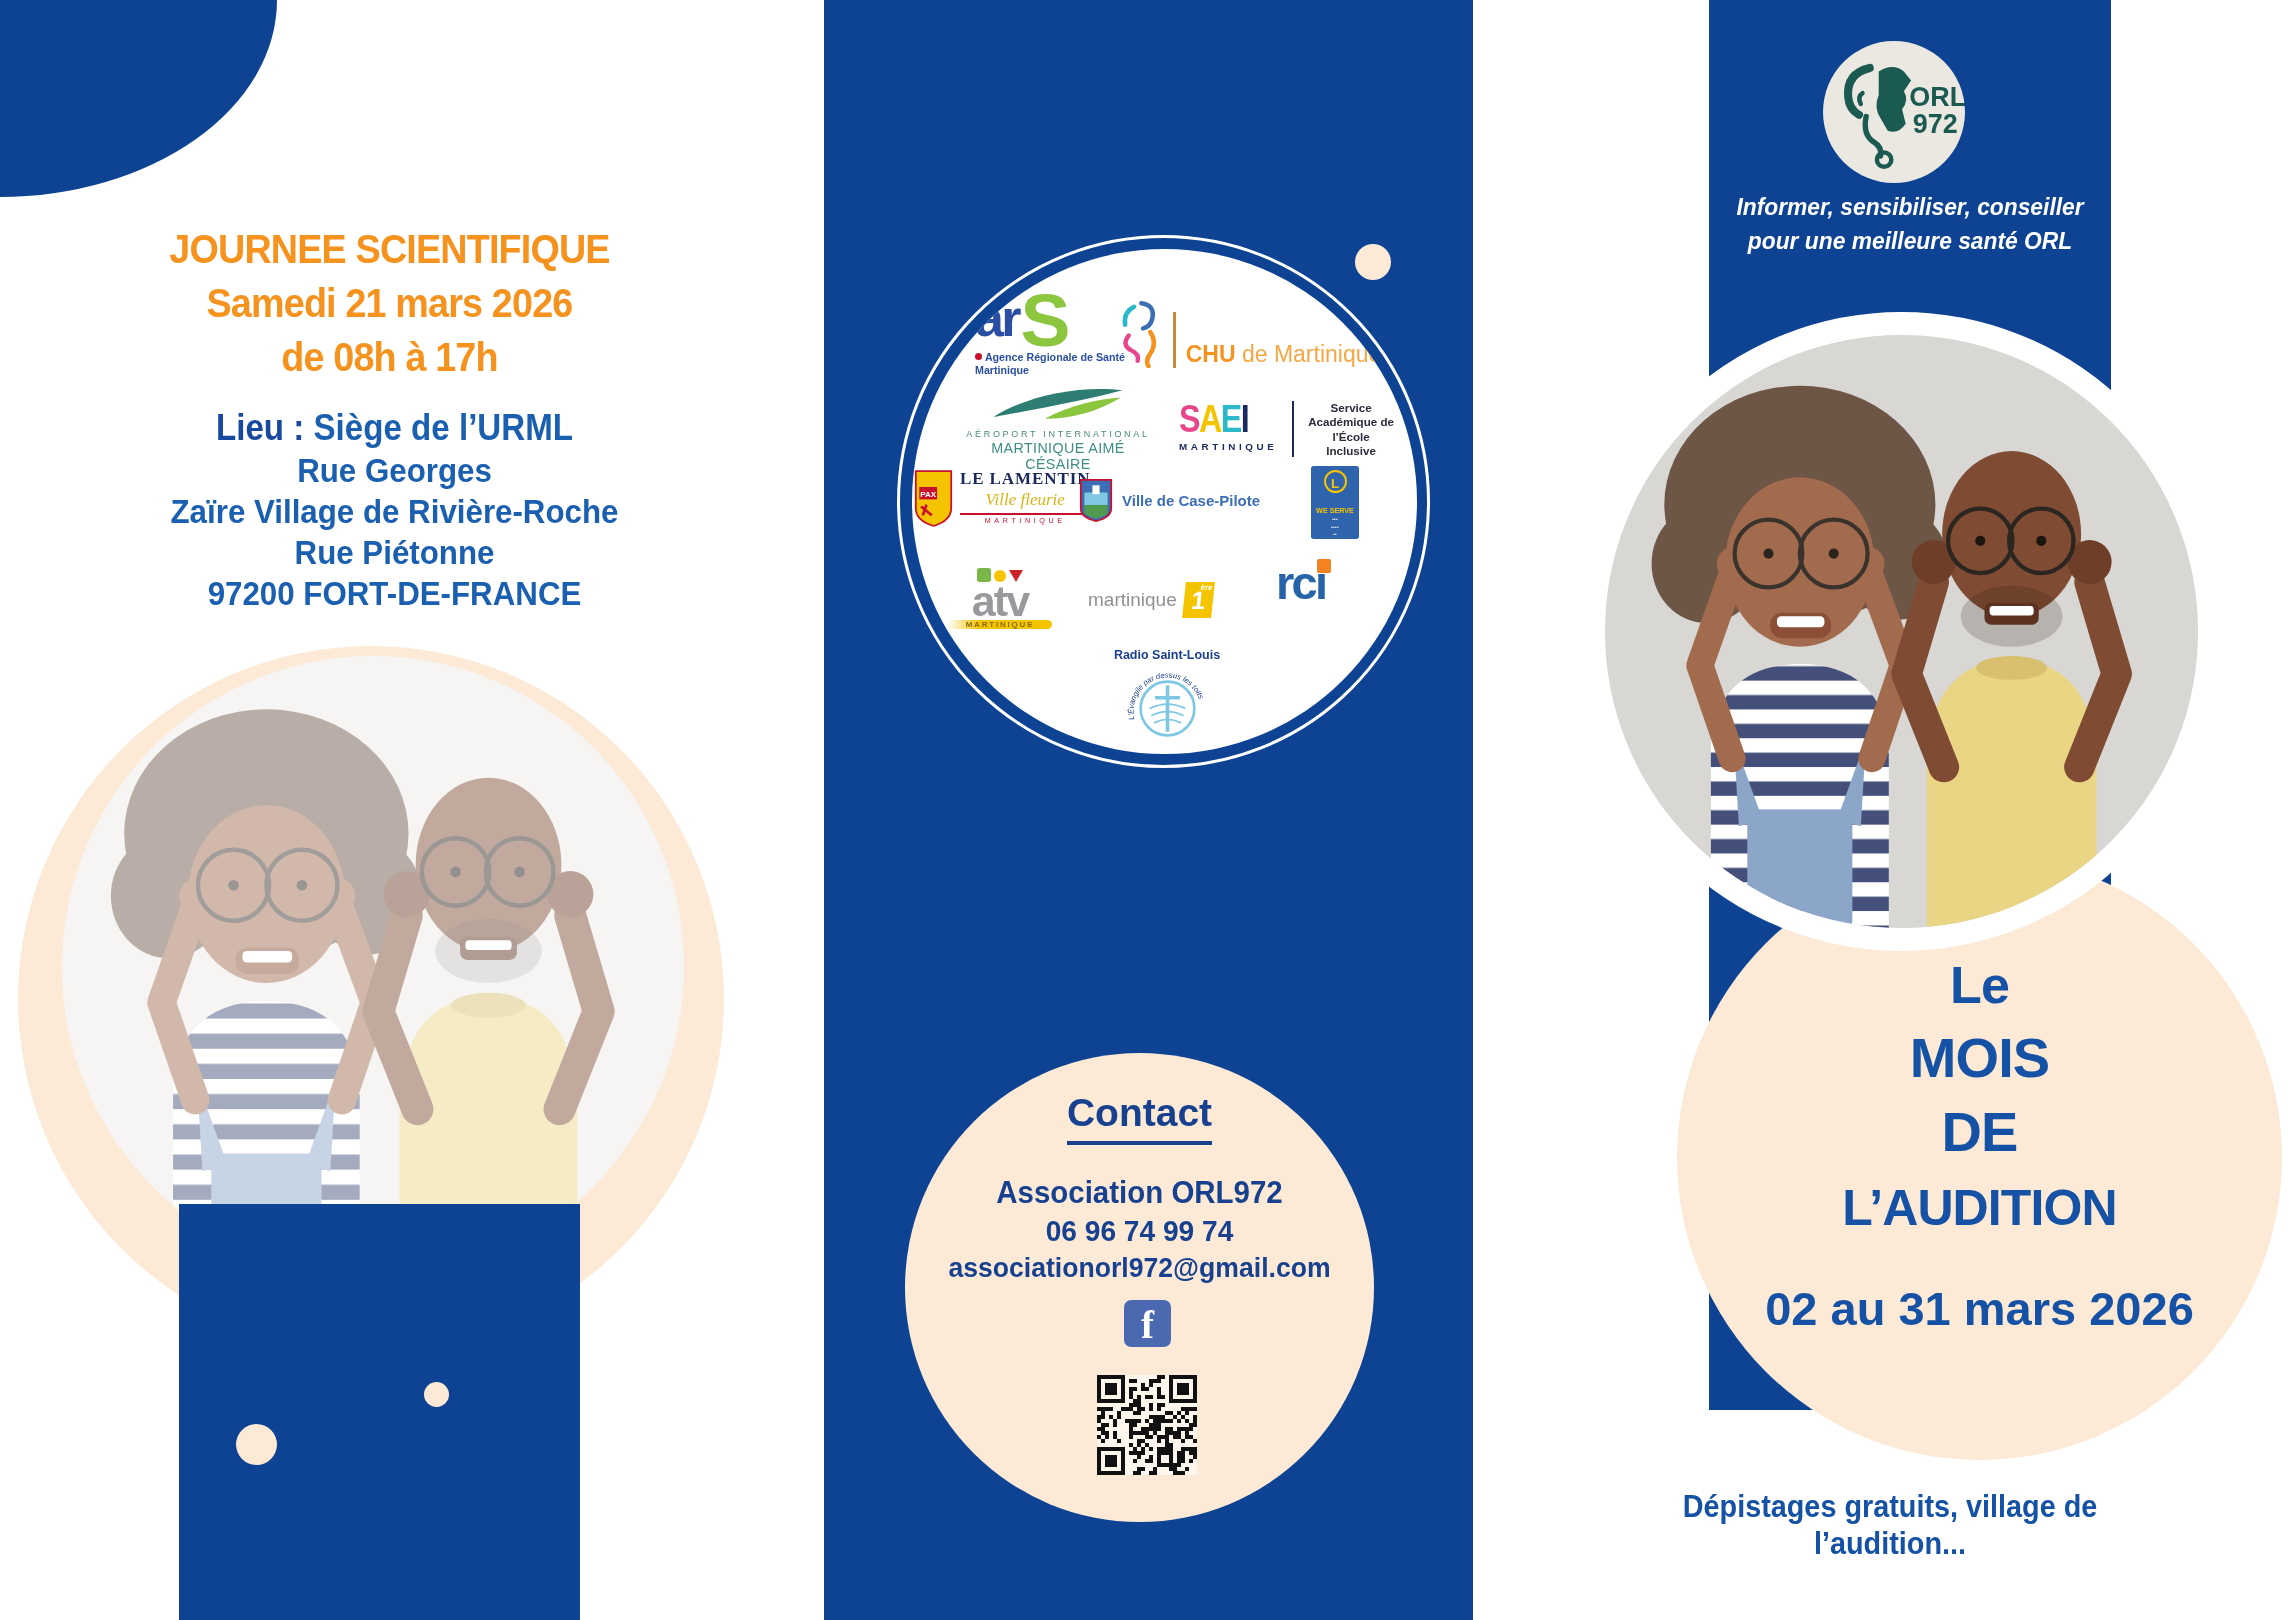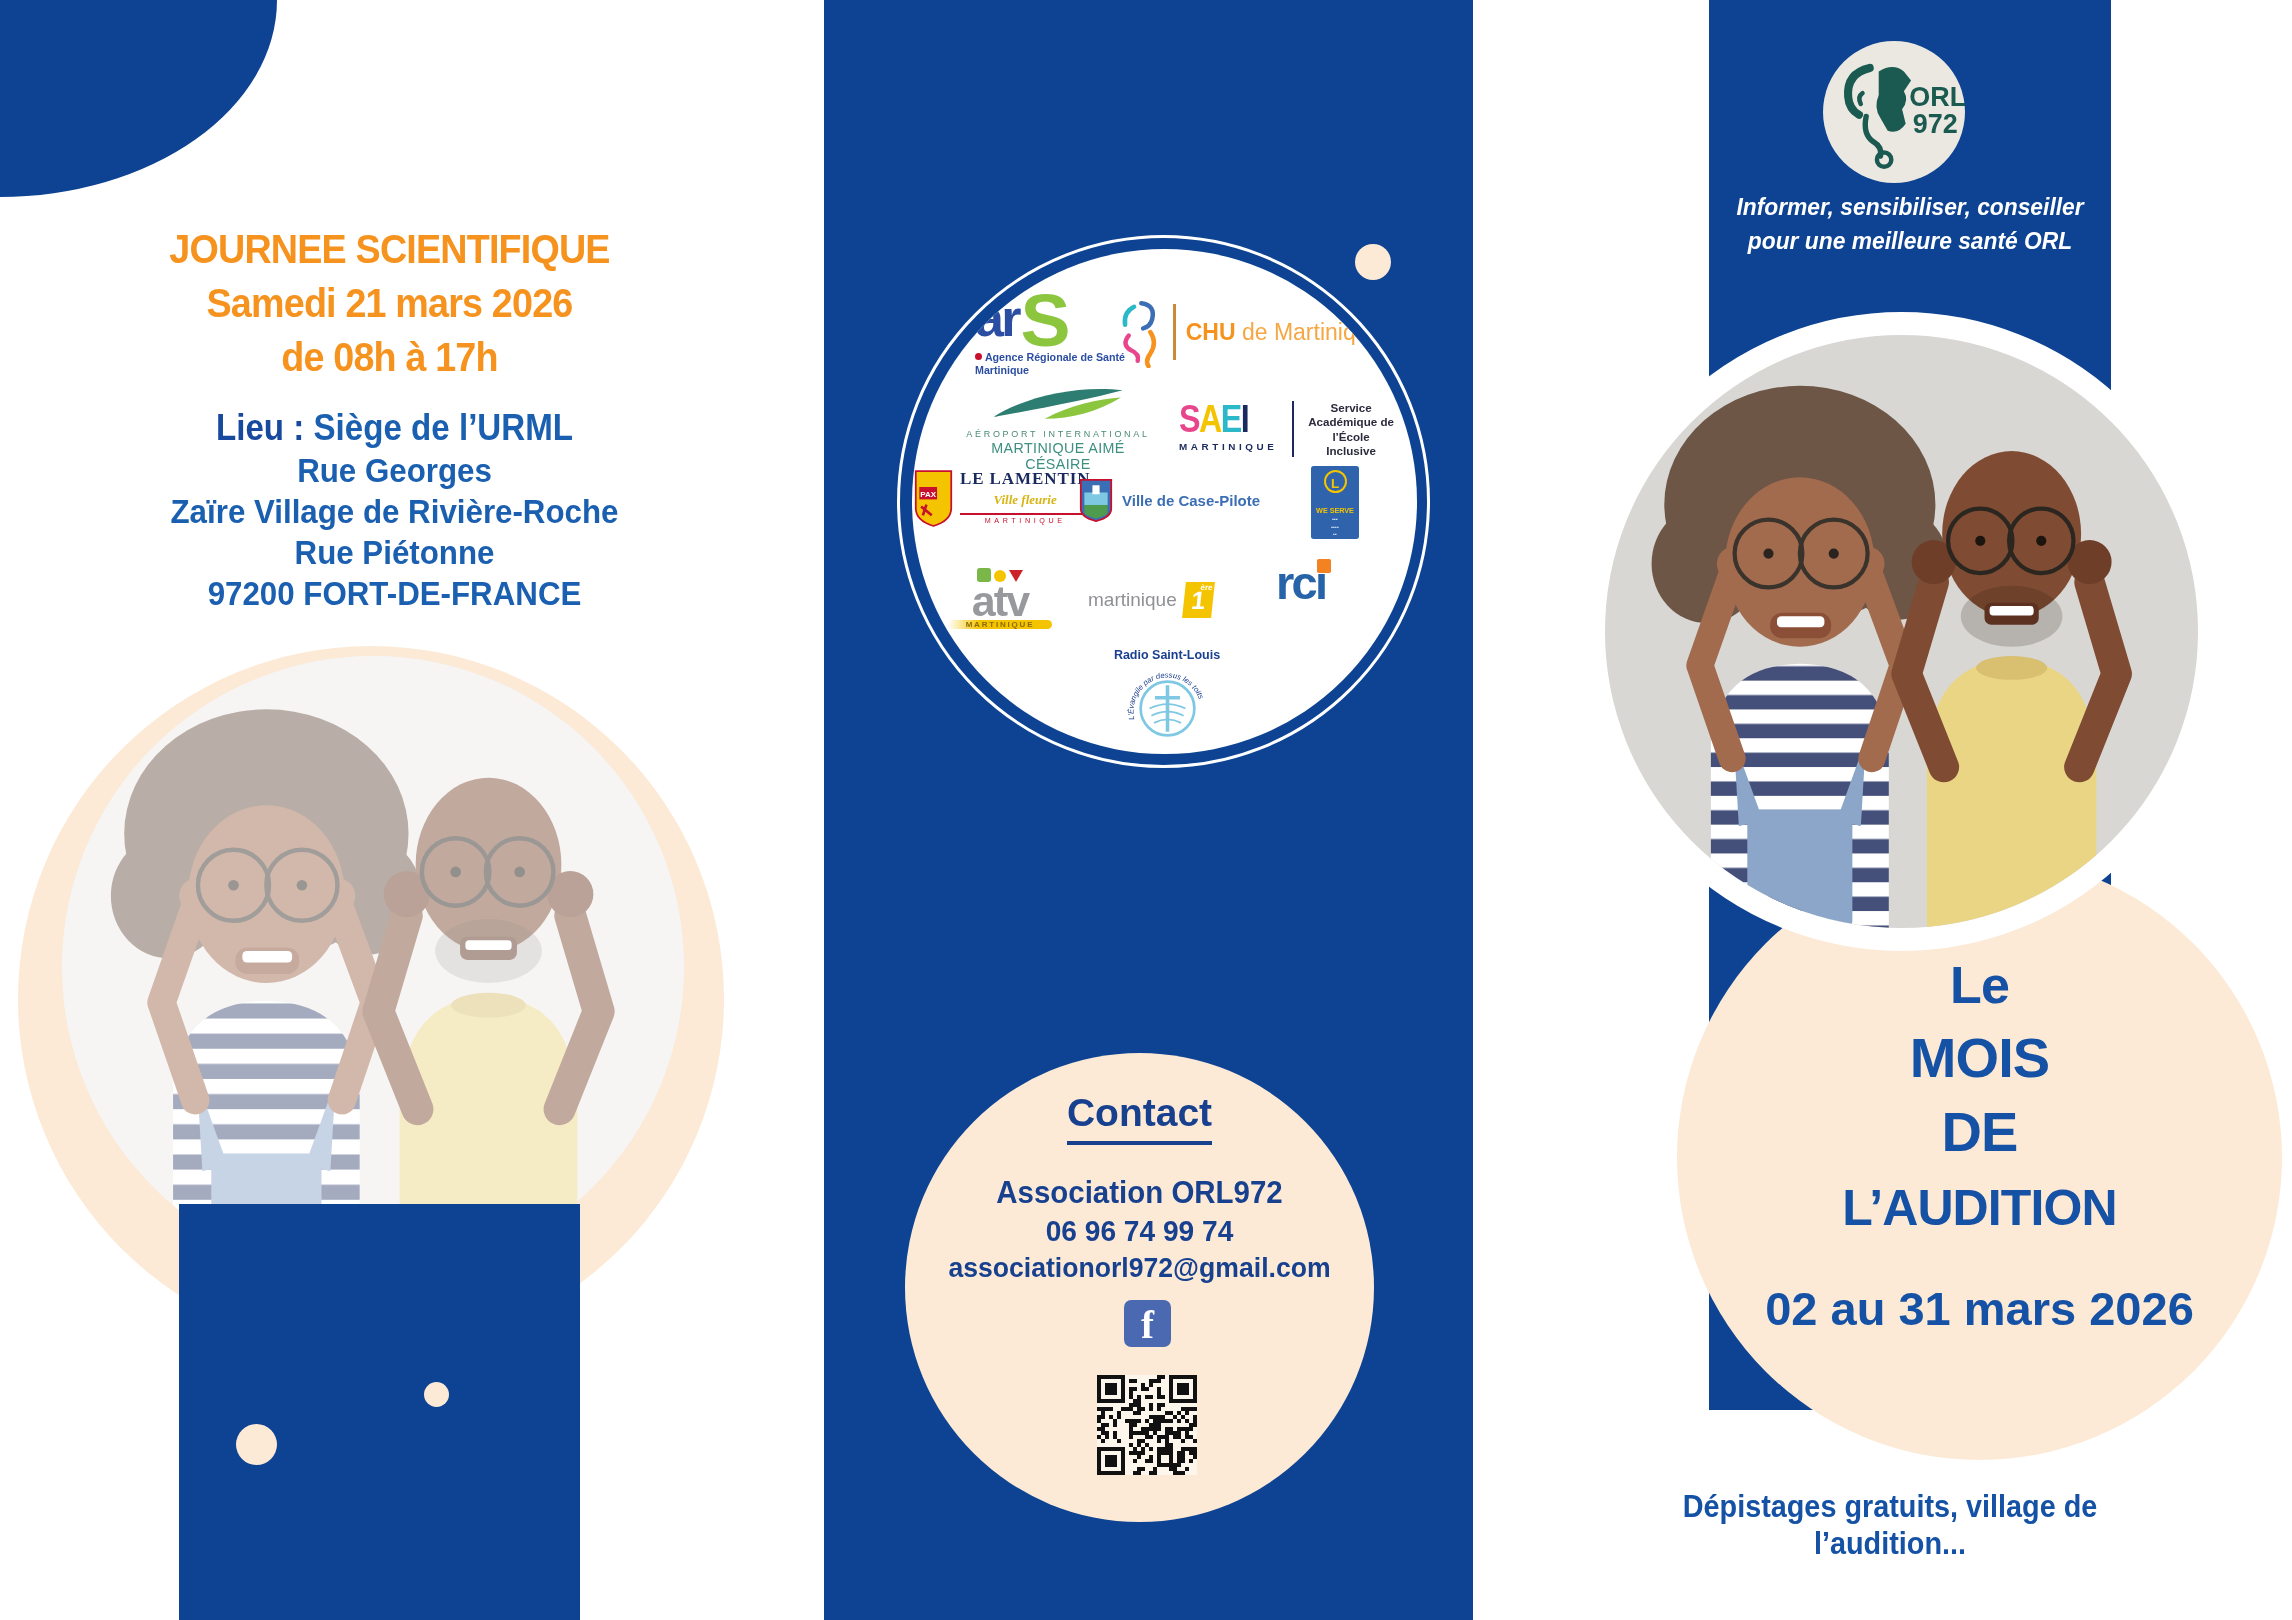--- a/index.html
+++ b/index.html
@@ -37,40 +37,40 @@
   .logo{position:absolute}
   
   .p-ars{left:63px;top:43px;width:170px}
   .ars-row{display:flex;align-items:flex-start}
   .ars-ar{font-size:52px;font-weight:bold;color:#2B4EA2;letter-spacing:-2.7px;line-height:52px}
   .ars-s{font-size:75px;font-weight:bold;color:#8CC63F;line-height:57px;margin-left:1.8px}
   .ars-sub{font-size:10.7px;color:#2B4EA2;font-weight:bold;display:flex;align-items:center;gap:2.7px;margin-top:1.8px}
   .reddot{width:7.2px;height:7.2px;border-radius:50%;background:#C8102E;display:inline-block}
   .ars-sub2{font-size:10.7px;color:#2B4EA2;font-weight:bold;margin-top:0.9px}
   
-  .p-chu{left:204px;top:47px;display:flex;align-items:center;gap:10px}
+  .p-chu{left:204px;top:47px;display:flex;align-items:flex-end;gap:10px}
   .chu-bar{width:2.7px;height:56px;background:#C98A3D}
   .chu-txt{font-size:23px;font-weight:bold;color:#F6921E;white-space:nowrap}
   .chu-txt .lt2{font-weight:normal;color:#F6A743}
   
   .p-air{left:52px;top:136px;width:188px;text-align:center}
   .air-sub{font-size:9px;letter-spacing:2.7px;color:#4A8A78;margin-top:1.8px}
   .air-main{font-size:14.3px;color:#3D8F80;letter-spacing:0.4px;margin-top:0.9px}
   
   .p-saei{left:267px;top:152px;display:flex;gap:14px;align-items:flex-start}
   .saei-word{font-size:38px;font-weight:bold;line-height:36px;letter-spacing:-1.8px;transform:scaleX(.85);transform-origin:left}
   .saei-s{color:#E8468C}.saei-a{color:#F5C400}.saei-e{color:#2BB8C8}.saei-i{color:#1B2A5E}
   .saei-mart{font-size:9.9px;letter-spacing:3.6px;color:#1B2A5E;font-weight:bold;margin-top:3.6px}
   .saei-div{width:2.7px;height:56px;background:#1B2A5E}
   .saei-lines{font-size:11.6px;color:#2B2B3D;line-height:14.3px;font-weight:bold;text-align:center}
   
   .p-lam{left:1.8px;top:220px;display:flex;gap:7.2px;width:179px}
   .lam-col{text-align:center}
   .lam-main{font-family:"Liberation Serif",serif;font-size:17px;font-weight:bold;color:#1B2A5E;letter-spacing:0.9px}
-  .lam-script{font-family:"Liberation Serif",serif;font-style:italic;font-size:13px;color:#D8B516;font-weight:bold;line-height:21.5px}
+  .lam-script{font-family:"Liberation Serif",serif;font-style:italic;font-size:17px;color:#D8B516;font-weight:normal;line-height:21.5px}
   .lam-band{border-top:2.7px solid #C8102E;font-size:7.2px;color:#C8102E;letter-spacing:3.6px;margin-top:2.7px;padding-top:0.9px}
   
   .p-case{left:167px;top:229px;display:flex;gap:9px;align-items:center}
   .case-txt{font-size:15px;font-weight:bold;color:#3C6EB5;white-space:nowrap}
   
   .p-lions{left:399px;top:217px;width:48px;height:73px;background:#2F63AC;border-radius:2.7px;text-align:center;padding-top:3.6px;box-sizing:border-box}
   .lions-l{width:23px;height:23px;border-radius:50%;border:2.7px solid #F5C400;color:#F5C400;font-size:13.4px;font-weight:bold;line-height:23px;margin:0 auto;box-sizing:border-box}
   .lions-serve{font-size:7.2px;color:#F5C400;font-weight:bold;margin-top:13px}
   .lions-lines{font-size:5.4px;color:#CFE0F5;line-height:7.2px;margin-top:1.8px}
   

